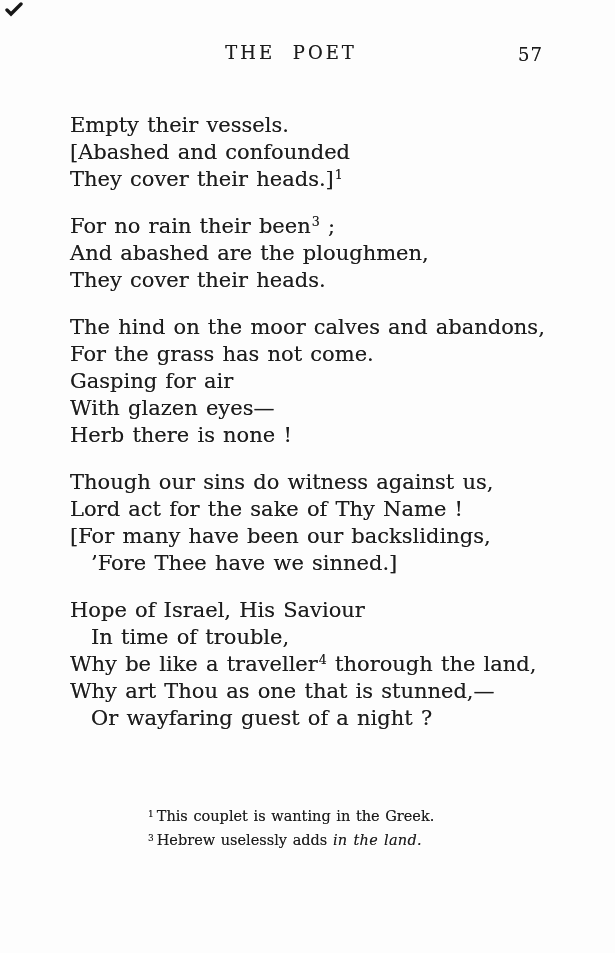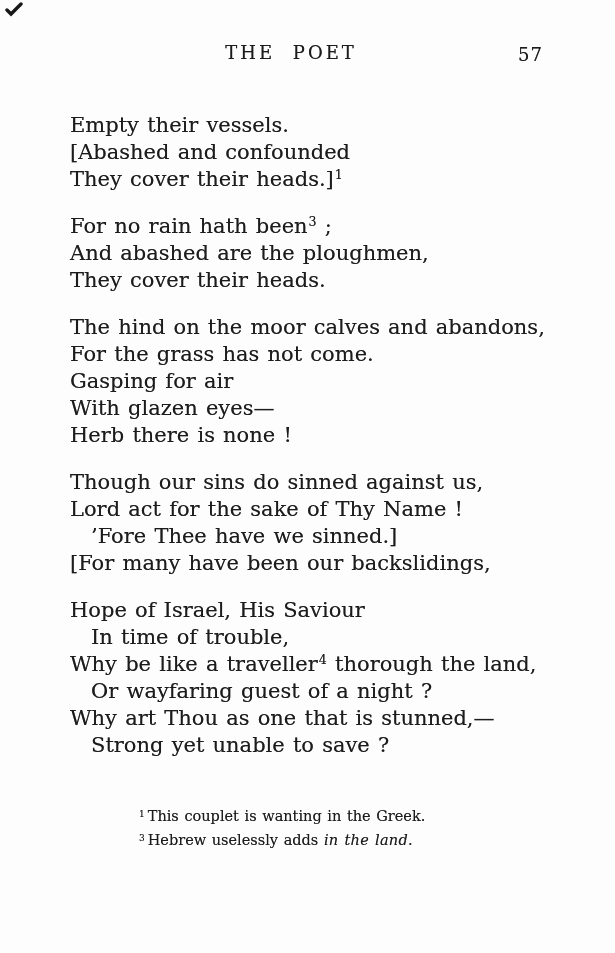--- a/index.html
+++ b/index.html
@@ -52,21 +52,21 @@
     font-size: 60%;
     line-height: 0;
     vertical-align: baseline;
     position: relative;
     top: -0.55em;
     margin-left: 1px;
   }
   .footnotes {
     position: absolute;
     top: 804px;
-    left: 139px;
+    left: 148px;
     font-size: 14.5px;
     line-height: 24px;
     word-spacing: 1px;
   }
   .footnote { white-space: nowrap; }
   sup.fn-marker {
     font-size: 62%;
     line-height: 0;
     vertical-align: baseline;
     position: relative;
@@ -93,44 +93,43 @@
 
   <span class="page-number">57</span>
 
   <div class="poem">
       <div class="stanza">
         <div class="line"><span>Empty their vessels.</span></div>
         <div class="line"><span>[Abashed and confounded</span></div>
         <div class="line"><span>They cover their heads.]</span><sup class="ref">1</sup></div>
       </div>
       <div class="stanza">
-        <div class="line"><span>For no rain hath been</span><sup class="ref">3</sup><span> ;</span></div>
+        <div class="line"><span>For no rain their been</span><sup class="ref">3</sup><span> ;</span></div>
         <div class="line"><span>And abashed are the ploughmen,</span></div>
         <div class="line"><span>They cover their heads.</span></div>
       </div>
       <div class="stanza">
         <div class="line"><span>The hind on the moor calves and abandons,</span></div>
         <div class="line"><span>For the grass has not come.</span></div>
         <div class="line"><span>Gasping for air</span></div>
         <div class="line"><span>With glazen eyes—</span></div>
         <div class="line"><span>Herb there is none !</span></div>
       </div>
       <div class="stanza">
-        <div class="line"><span>Though our sins do sinned against us,</span></div>
+        <div class="line"><span>Though our sins do witness against us,</span></div>
         <div class="line"><span>Lord act for the sake of Thy Name !</span></div>
+        <div class="line"><span>[For many have been our backslidings,</span></div>
         <div class="line indent"><span>’Fore Thee have we sinned.]</span></div>
-        <div class="line"><span>[For many have been our backslidings,</span></div>
       </div>
       <div class="stanza">
         <div class="line"><span>Hope of Israel, His Saviour</span></div>
         <div class="line indent"><span>In time of trouble,</span></div>
         <div class="line"><span>Why be like a traveller</span><sup class="ref">4</sup><span> thorough the land,</span></div>
+        <div class="line"><span>Why art Thou as one that is stunned,—</span></div>
         <div class="line indent"><span>Or wayfaring guest of a night ?</span></div>
-        <div class="line"><span>Why art Thou as one that is stunned,—</span></div>
-        <div class="line indent"><span>Strong yet unable to save ?</span></div>
       </div>
     </div>
 
   <div class="footnotes">
       <div class="footnote"><sup class="fn-marker">1</sup><span>This couplet is wanting in the Greek.</span></div>
       <div class="footnote"><sup class="fn-marker">3</sup><span>Hebrew uselessly adds </span><i>in the land.</i></div>
     </div>
 
 </div>
 

